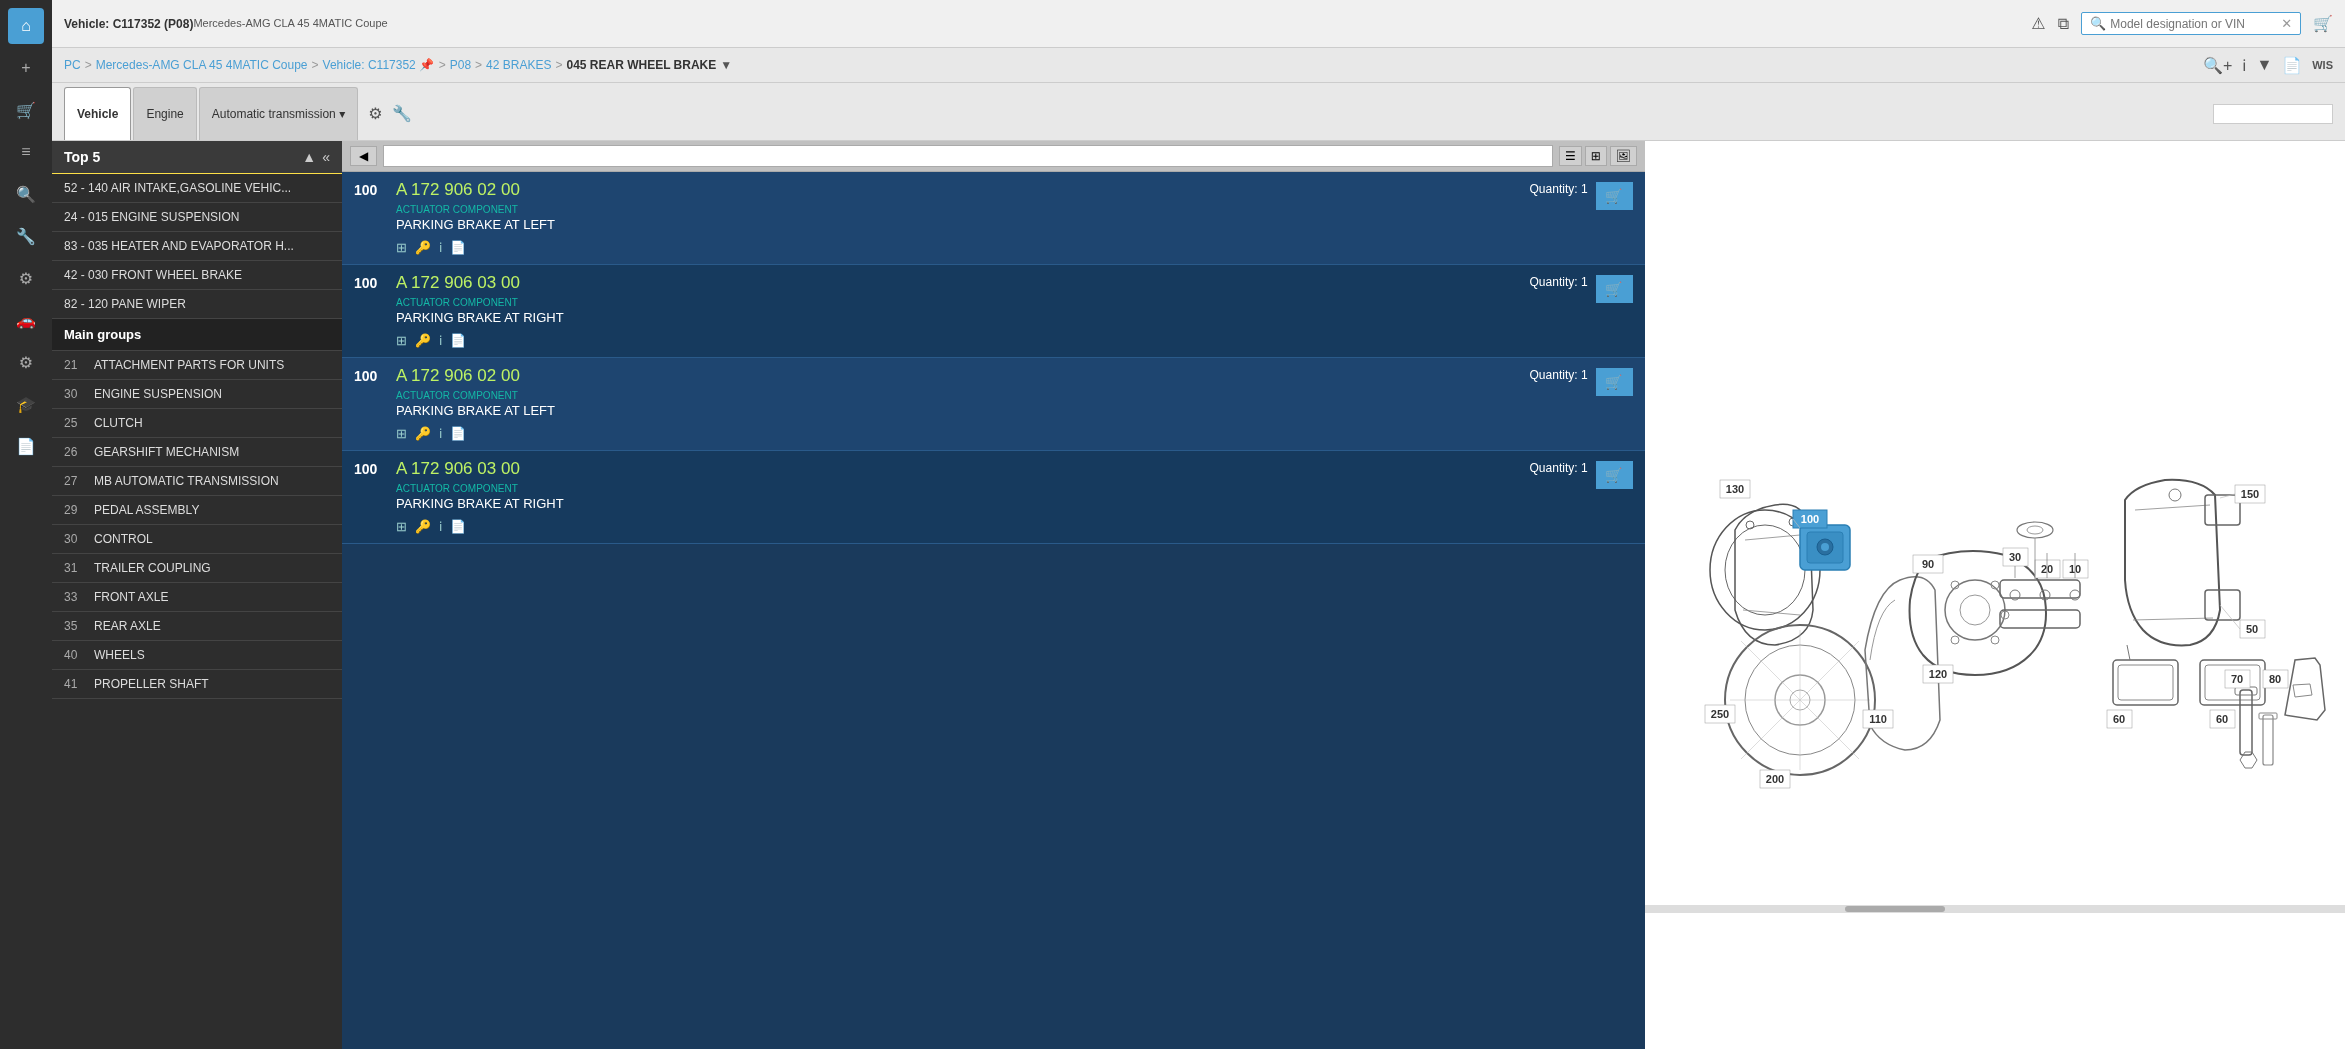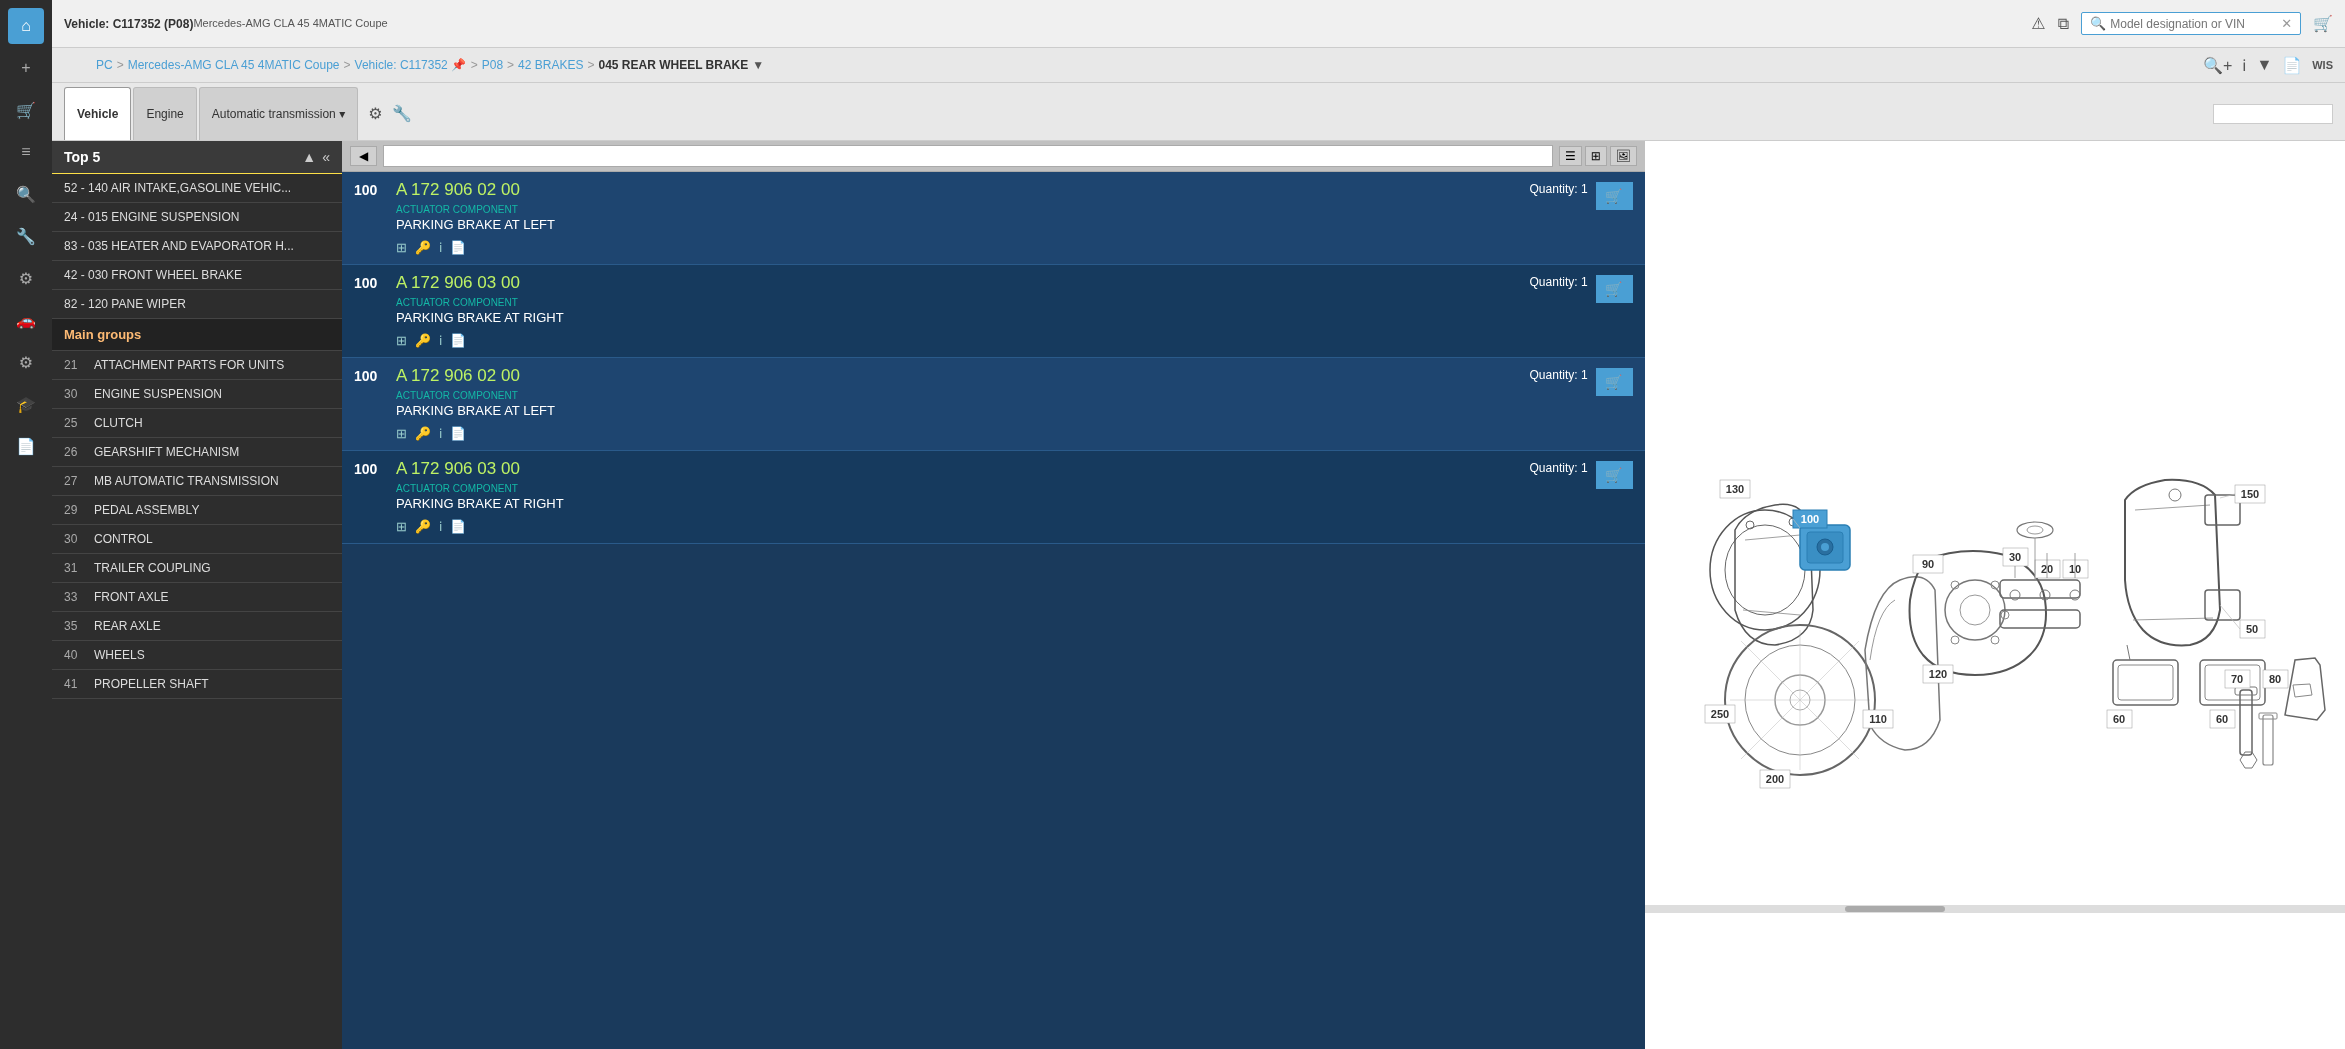--- a/index.html
+++ b/index.html
@@ -70,21 +70,21 @@
 
     
     .breadcrumb-bar {
       background: #e8e8e8;
       padding: 6px 12px;
       display: flex;
       align-items: center;
       justify-content: space-between;
       border-bottom: 1px solid #ccc;
     }
-    .breadcrumb { display: flex; align-items: center; gap: 4px; font-size: 12px; color: #555; margin-left: 32px; }
+    .breadcrumb { display: flex; align-items: center; gap: 4px; font-size: 12px; color: #555; }
     .breadcrumb a { color: #4a9fd4; text-decoration: none; }
     .breadcrumb-sep { color: #999; }
     .breadcrumb-actions { display: flex; align-items: center; gap: 10px; }
     .bc-icon-btn { background: none; border: none; cursor: pointer; color: #555; font-size: 16px; }
 
     
     .tab-bar {
       background: #e8e8e8;
       padding: 4px 12px 0;
       display: flex;
@@ -141,21 +141,21 @@
       padding: 7px 12px;
       border-bottom: 1px solid #444;
       cursor: pointer;
       color: #ddd;
       font-size: 12px;
       display: flex;
       align-items: center;
       gap: 6px;
     }
     .nav-item.section-header {
-      color: #fdba74;
+      color: #ffffff;
       font-weight: bold;
       font-size: 13px;
       padding: 8px 12px;
       background: #222;
       cursor: default;
     }
     .nav-item .num { color: #aaa; min-width: 24px; }
 
     
     .center-panel {

